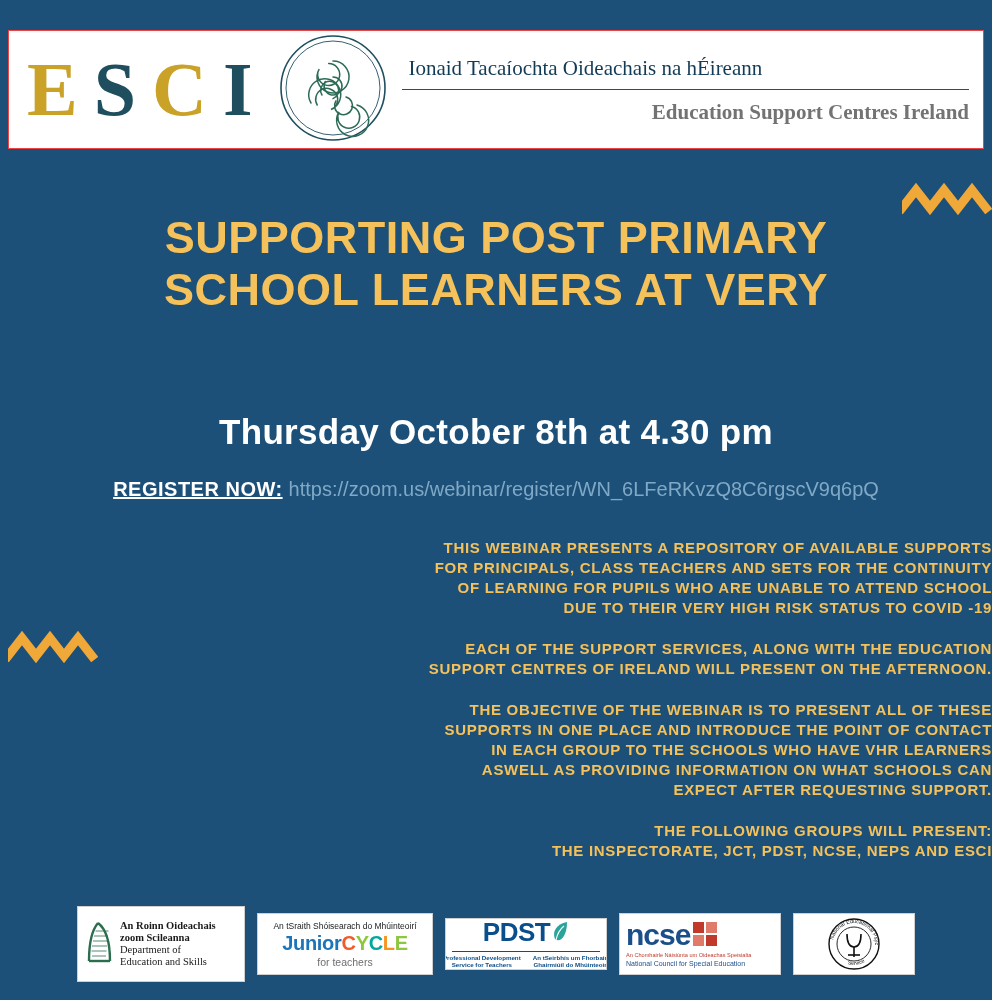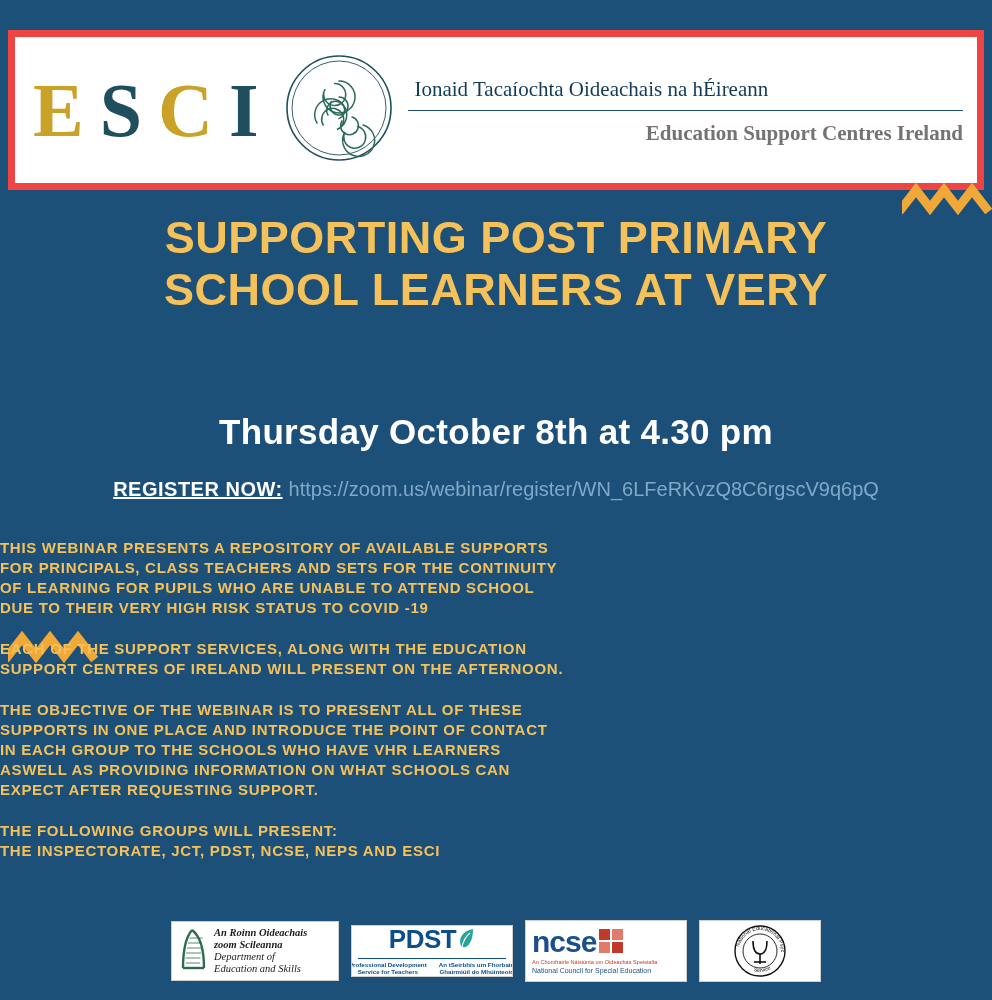--- a/index.html
+++ b/index.html
@@ -14,23 +14,23 @@
     overflow: hidden;
     position: relative;
   }
 
   
   .header-bar {
     position: absolute;
     left: 8px;
     top: 30px;
     width: 976px;
-    height: 160px;
+    height: 119px;
     background: #ffffff;
-    border: 7px solid #ef4444;
+    border: 1px solid #ef4444;
     display: flex;
     align-items: center;
     box-sizing: border-box;
   }
   .esci-wordmark {
     font-family: "Liberation Serif", serif;
     font-size: 76px;
     font-weight: bold;
     color: #1f4e5f;
     letter-spacing: 16px;
@@ -121,21 +121,21 @@
     font-weight: normal;
     margin-left: 6px;
   }
 
   
   .body-block {
     position: absolute;
     left: 0;
     top: 538px;
     width: 992px;
-    text-align: left;
+    text-align: right;
     color: #f5c15a;
     font-size: 15px;
     font-weight: bold;
     line-height: 20px;
     letter-spacing: 0.7px;
   }
   .body-block p {
     margin: 0 0 21px 0;
   }
   .body-block p:last-child { margin-bottom: 0; }
@@ -153,21 +153,21 @@
   }
   .logo-card {
     background: #ffffff;
     border: 1px solid #cfcfcf;
     box-sizing: border-box;
     display: flex;
     align-items: center;
     justify-content: center;
     overflow: hidden;
   }
-  .logo-des  { width: 168px; height: 60px; padding: 4px 6px; font-style: italic; }
+  .logo-des  { width: 168px; height: 76px; padding: 4px 6px; }
   .logo-jct  { width: 176px; height: 62px; padding: 3px 6px; }
   .logo-pdst { width: 162px; height: 52px; padding: 3px 6px; }
   .logo-ncse { width: 162px; height: 62px; padding: 3px 6px; }
   .logo-neps { width: 122px; height: 62px; padding: 3px 6px; }
 
   .des-inner { display: flex; align-items: center; gap: 6px; width: 100%; }
   .des-text {
     font-family: "Liberation Serif", serif;
     font-size: 10.5px;
     color: #1a1a1a;
@@ -337,20 +337,29 @@
       </span>
       <span class="des-text">
         <span class="bold">An Roinn Oideachais</span><br>
         <span class="bold">zoom Scileanna</span><br>
         <span>Department of</span><br>
         <span>Education and Skills</span>
       </span>
     </div>
   </div>
 
+  <div class="logo-card logo-jct">
+    <div class="jct-inner">
+      <div class="jct-top">An tSraith Shóisearach do Mhúinteoirí</div>
+      <div class="jct-main">
+        <span class="j">Junior</span><span><span class="c">C</span><span class="y">Y</span><span class="c2">C</span><span class="l">L</span><span class="e">E</span></span>
+      </div>
+      <div class="jct-sub">for teachers</div>
+    </div>
+  </div>
 
   <div class="logo-card logo-pdst">
     <div class="pdst-inner">
       <div class="pdst-main">
         <span>PDST</span><span class="pdst-leaf">
           <svg width="18" height="24" viewBox="0 0 18 24" aria-hidden="true">
             <path d="M16 1 C5 3 1 11 4 18 C8 22 16 17 16 1 Z" fill="#2aa39a"></path>
             <path d="M13 5 C8 9 6 14 5 19" fill="none" stroke="#ffffff" stroke-width="1.1"></path>
           </svg>
         </span>

